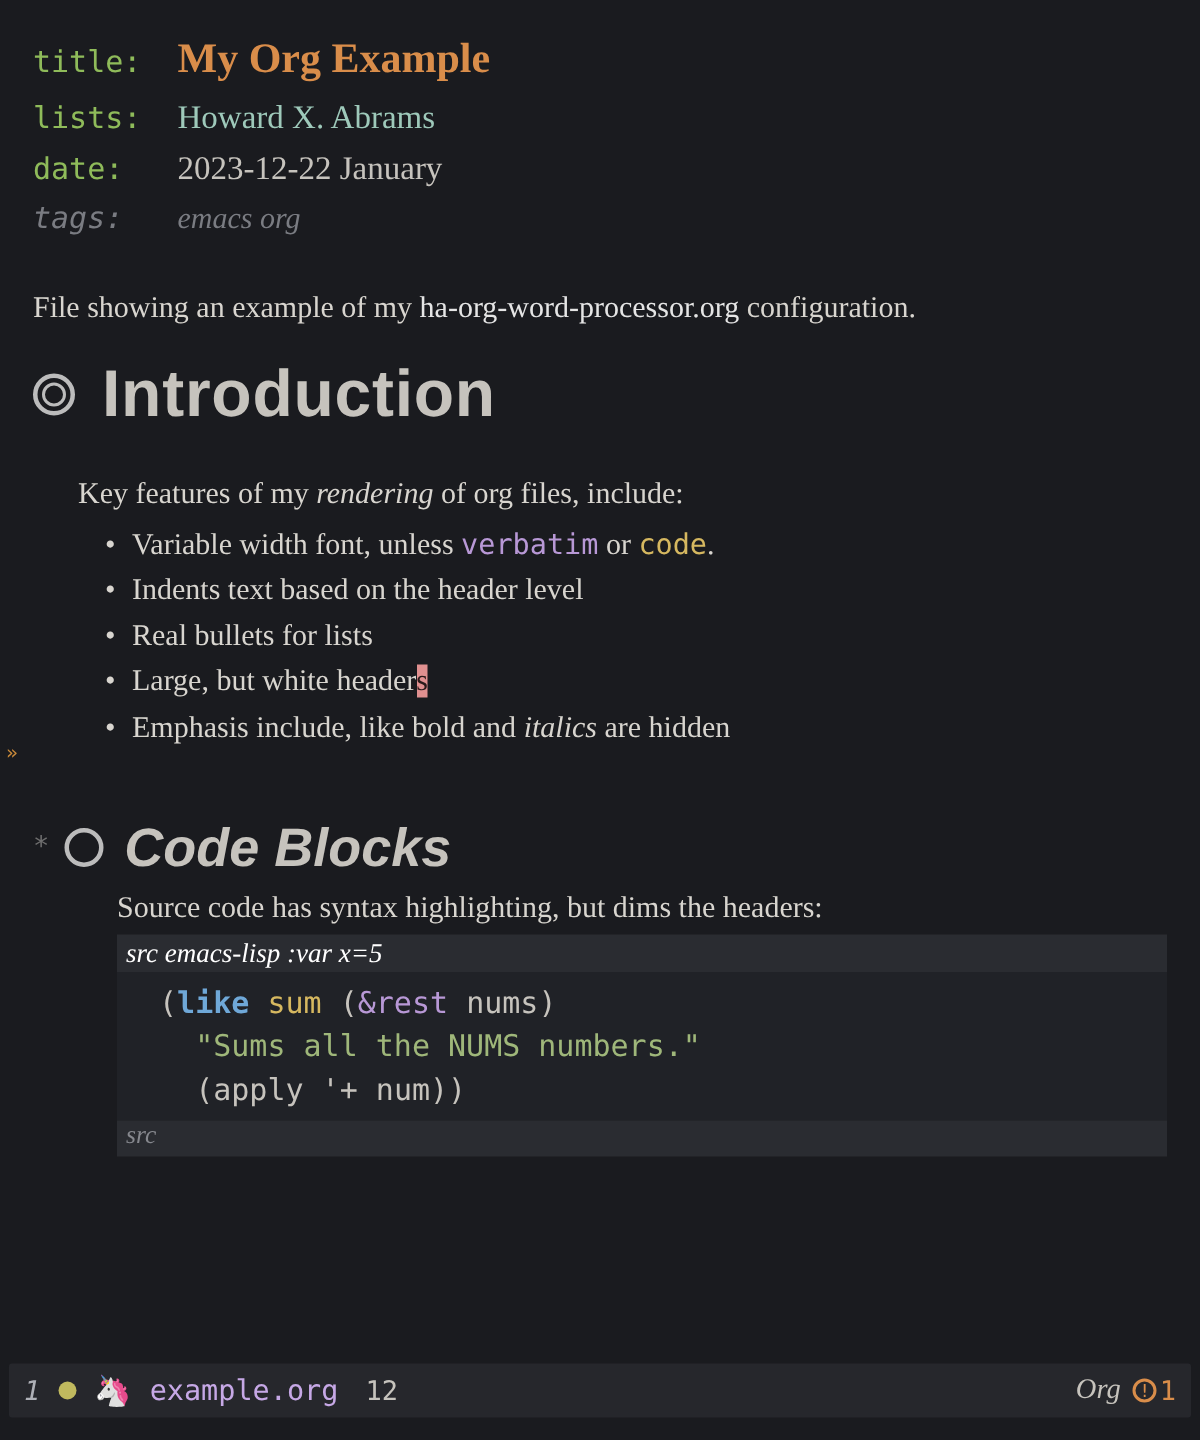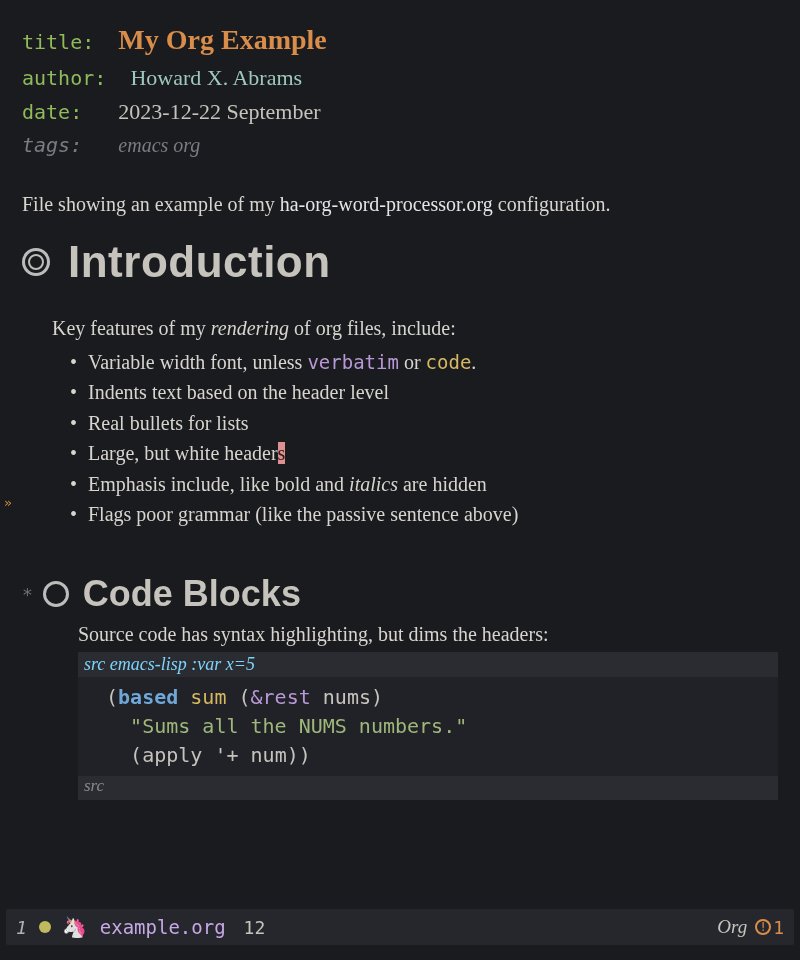--- a/index.html
+++ b/index.html
@@ -62,27 +62,27 @@
     font-family: monospace;
   }
 
   .h2-row { display:flex; align-items:center; gap:14px; margin-top:44px; margin-left:0; }
   .h2-star { color:#6f6f6f; font-size:18px; font-family:monospace; margin-right:-4px;}
   .h2-bullet {
     width:26px; height:26px; border:3px solid #bcbcbc; border-radius:50%; flex:0 0 auto;
   }
   .h2-text {
     font-family: "Trebuchet MS","Segoe UI","Helvetica Neue",sans-serif;
-    font-weight:800; font-size:36px; color:#c6c3bd;
+    font-weight:800; font-size:36px; color:#c6c3bd;font-style:italic;
   }
 
   .src-area { margin-left: 56px; margin-top: 8px; }
   .src-note { color:#d8d5cf; font-size:20px; margin-bottom:6px;}
   .src-header {
-    background:#2a2c31; color:#7dd3fc; font-style: italic;
+    background:#2a2c31; color:#ffffff; font-style: italic;
     font-family: Georgia, serif; font-size:18px; padding:2px 6px;
     width: 100%;
   }
   .src-header .kw { font-style: italic; }
   .code-block {
     background:#202227; font-family:"Menlo","Consolas",monospace;
     font-size:20px; line-height:1.45; padding:6px 10px 6px 28px; color:#c6c3bd;
     white-space: pre;
   }
   .tok-paren { color:#c6c3bd; }
@@ -125,26 +125,26 @@
 </head>
 <body>
 
 <div class="editor">
 
   <div class="meta-line">
     <span class="meta-key">title</span><span class="meta-sep">:</span>&nbsp;
     <span class="title-val">My Org Example</span>
   </div>
   <div class="meta-line">
-    <span class="meta-key">author</span><span class="meta-sep">:</span>&nbsp;
+    <span class="meta-key">lists</span><span class="meta-sep">:</span>&nbsp;
     <span class="author-val">Howard X. Abrams</span>
   </div>
   <div class="meta-line">
     <span class="meta-key">date</span><span class="meta-sep">:</span>&nbsp;&nbsp;
-    <span class="date-val">2023-12-22 September</span>
+    <span class="date-val">2023-12-22 January</span>
   </div>
   <div class="meta-line">
     <span class="tags-key">tags</span><span class="tags-key">:</span>&nbsp;&nbsp;
     <span class="tags-val">emacs org</span>
   </div>
 
   <p class="intro-para">
     <span>File showing an example of my </span><a class="link">ha-org-word-processor.org</a><span> configuration.</span>
   </p>
 
@@ -165,36 +165,35 @@
         <span>Variable width font, unless </span><span class="verb">verbatim</span><span> or </span><span class="codeword">code</span><span>.</span>
       </li>
       <li>Indents text based on the header level</li>
       <li>Real bullets for lists</li>
       <li>
         <span>Large, but white header</span><span class="cursor-char">s</span>
       </li>
       <li>
         <span>Emphasis include, like </span><span class="bold">bold</span><span> and </span><span class="ital">italics</span><span> are hidden</span>
       </li>
-      <li>Flags poor grammar (like the passive sentence above)</li>
     </ul>
   </div>
 
   <div class="h2-row">
     <span class="h2-star">*</span>
     <span class="h2-bullet"></span>
     <span class="h2-text">Code Blocks</span>
   </div>
 
   <div class="src-area">
     <p class="src-note">Source code has syntax highlighting, but dims the headers:</p>
     <div class="src-header">
       <span class="kw">src</span><span> emacs-lisp :var x=5</span>
     </div>
-    <div class="code-block"><span class="tok-paren">(</span><span class="tok-kw">based</span><span> </span><span class="tok-fn">sum</span><span> (</span><span class="tok-amp">&amp;rest</span><span> </span><span class="tok-sym">nums</span><span class="tok-paren">)</span>
+    <div class="code-block"><span class="tok-paren">(</span><span class="tok-kw">like</span><span> </span><span class="tok-fn">sum</span><span> (</span><span class="tok-amp">&amp;rest</span><span> </span><span class="tok-sym">nums</span><span class="tok-paren">)</span>
 <span>  </span><span class="tok-str">"Sums all the NUMS numbers."</span>
 <span>  </span><span class="tok-paren">(</span><span class="tok-sym">apply</span><span> </span><span class="tok-sym">'+</span><span> </span><span class="tok-sym">num</span><span class="tok-paren">))</span></div>
     <div class="src-footer">src</div>
   </div>
 
 </div>
 
 <div class="modeline">
   <div class="ml-bar">
     <div class="ml-left">

